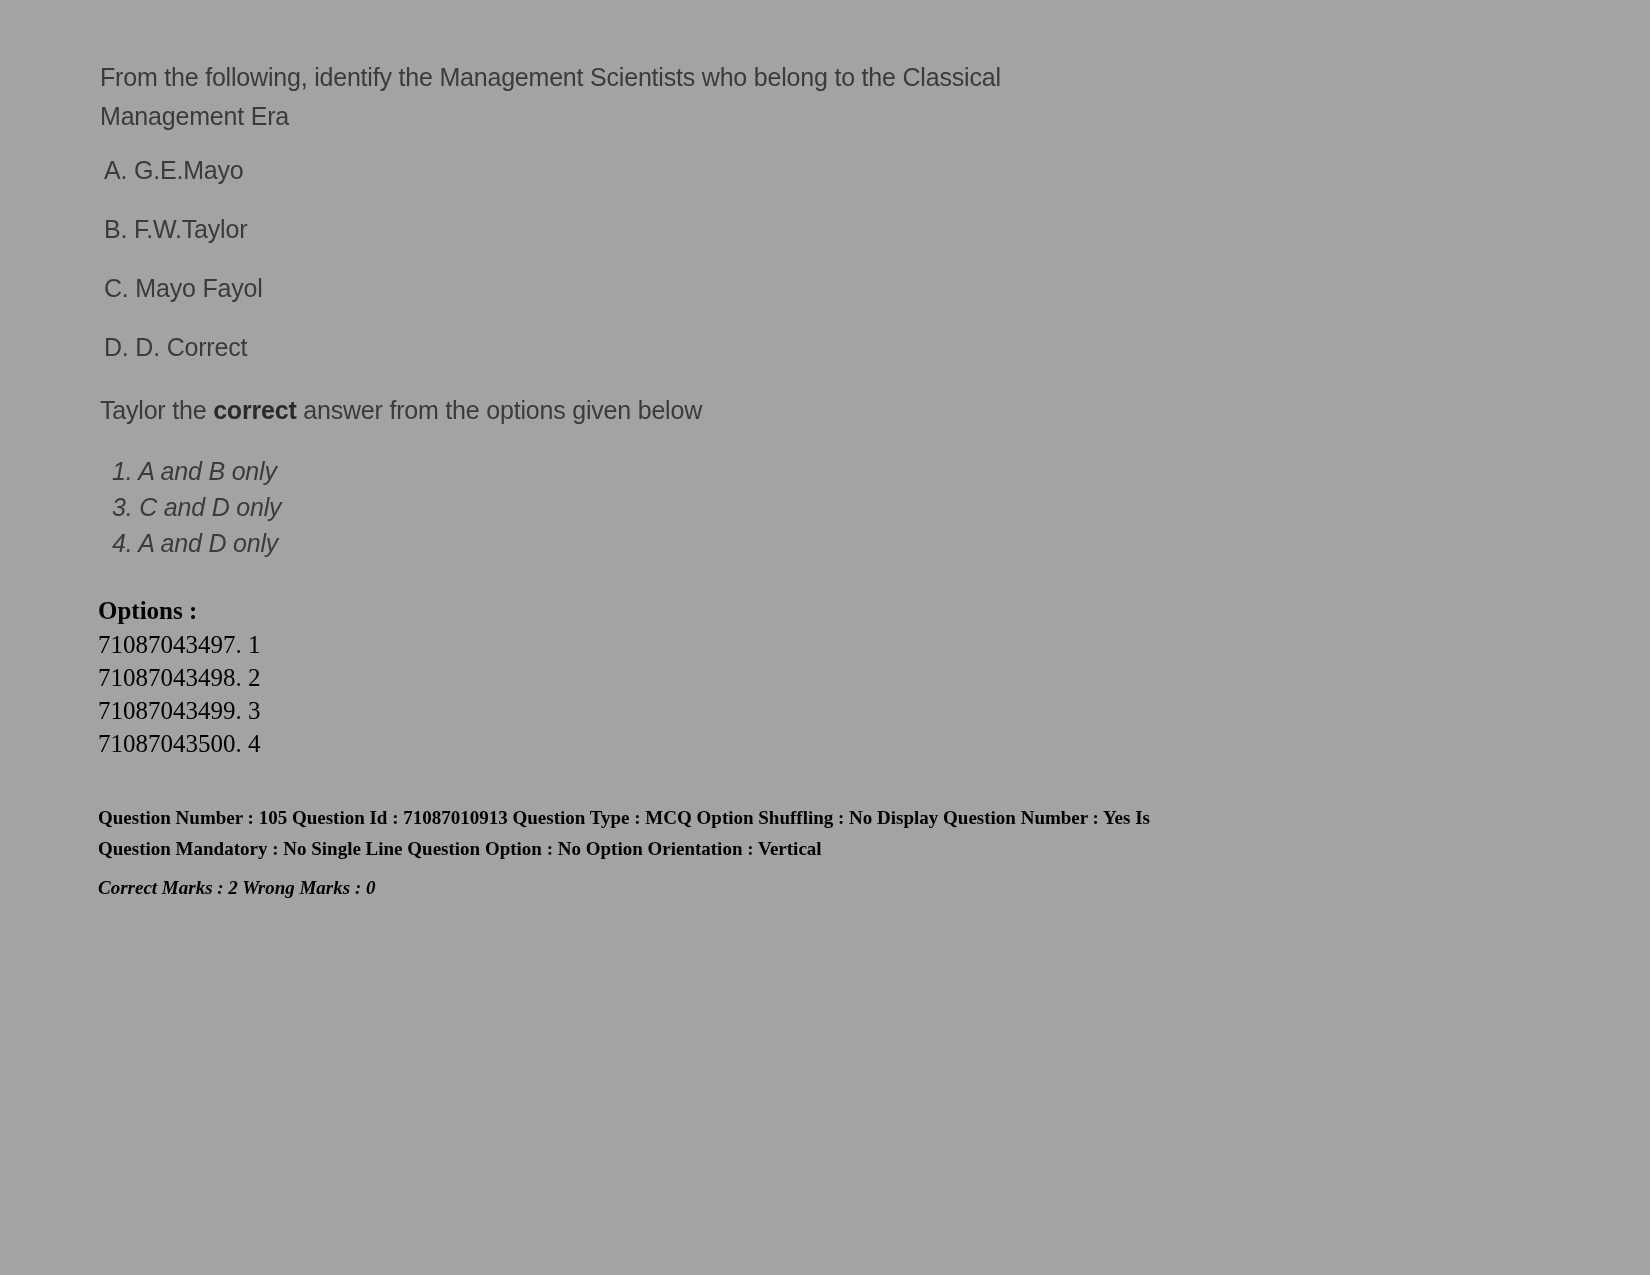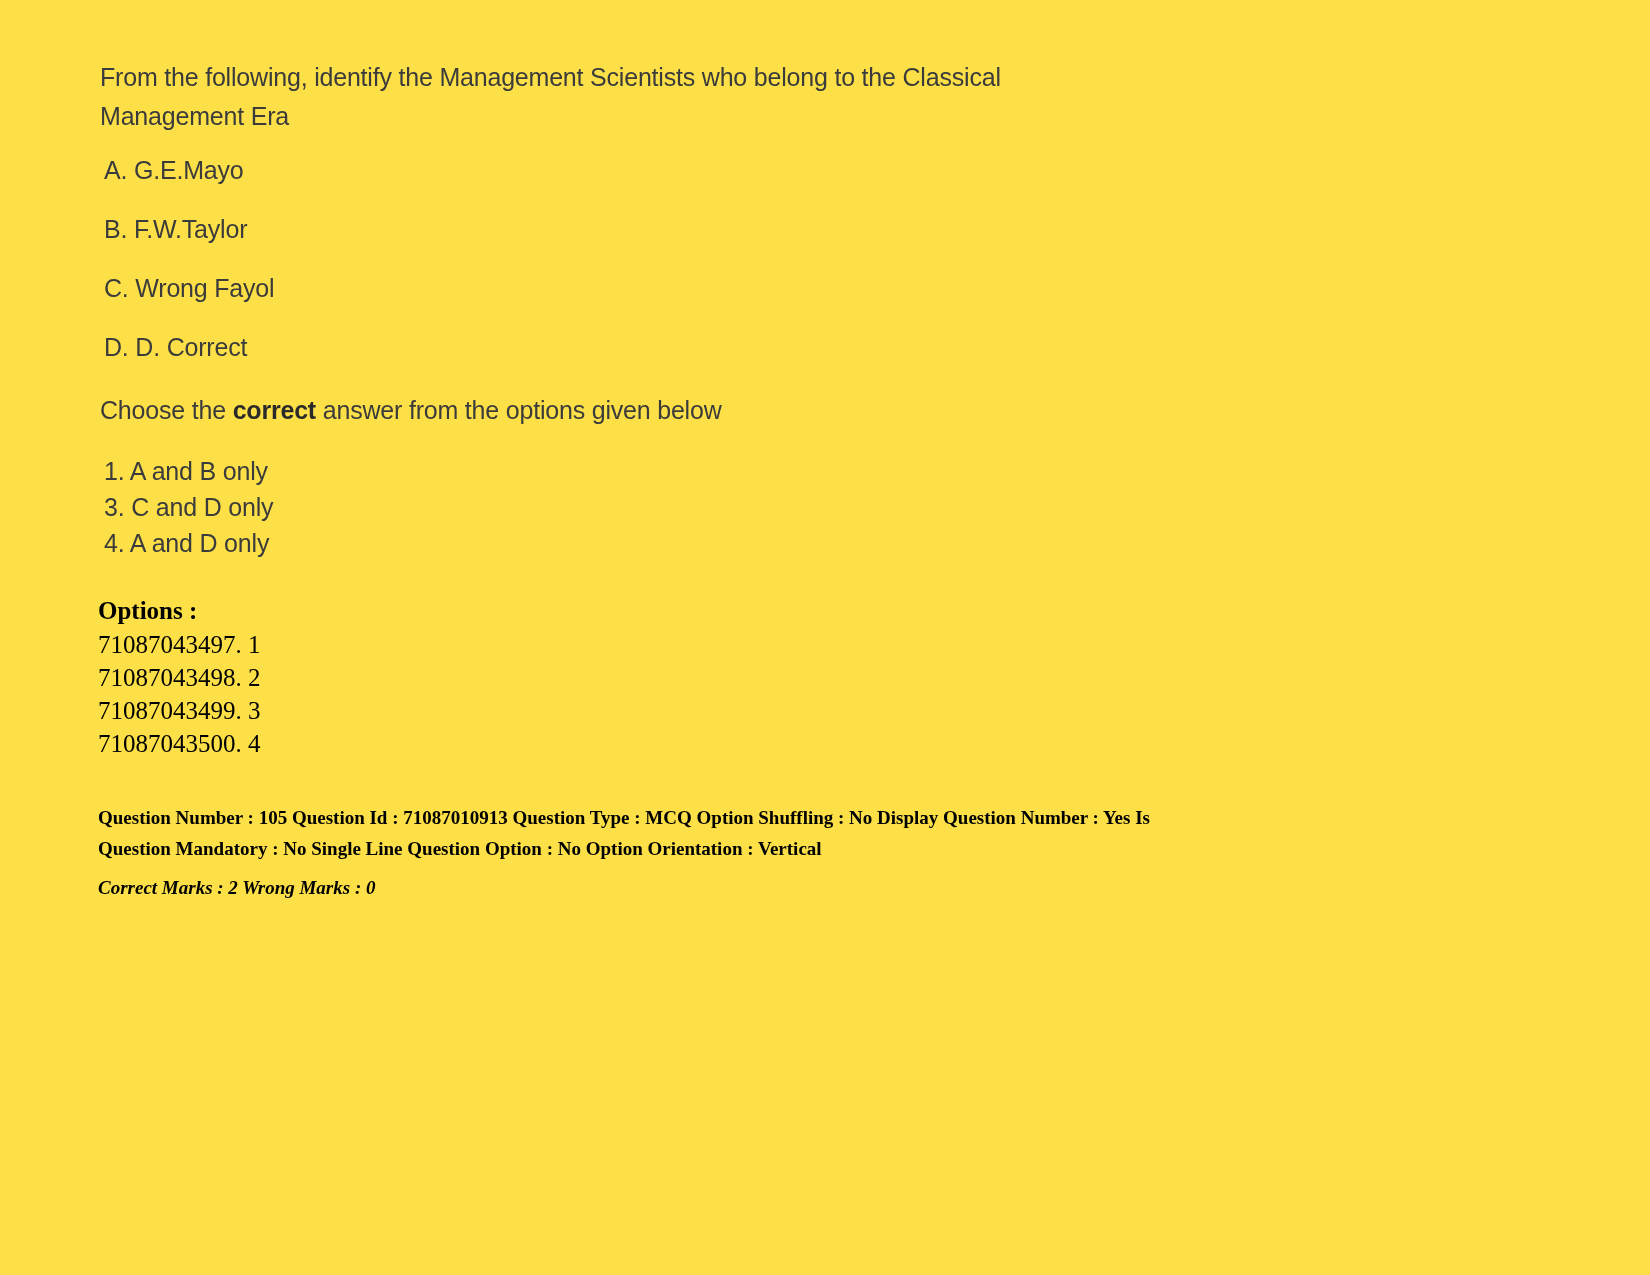--- a/index.html
+++ b/index.html
@@ -15,21 +15,21 @@
     font-family: "Liberation Serif", serif;
     color: #000000;
   }
 
   .page {
     position: absolute;
     left: 0;
     top: 0;
     width: 1650px;
     height: 1275px;
-    background: #fde047;
+    background: #a3a3a3;
   }
 
   
   .scan {
     font-family: "Liberation Sans", sans-serif;
     color: #3b3b3b;
     font-weight: 400;
     letter-spacing: -0.2px;
     -webkit-font-smoothing: antialiased;
   }
@@ -64,23 +64,24 @@
     line-height: 34px;
     color: #3b3b3b;
   }
   .choose-line b {
     font-weight: 700;
     color: #2a2a2a;
   }
 
   .answer-list {
     position: absolute;
-    left: 104px;
+    left: 112px;
     top: 453px;
     width: 600px;
+    font-style: italic;
   }
   .answer-item {
     font-size: 25px;
     line-height: 36px;
     color: #3b3b3b;
   }
 
   
   .options-header {
     position: absolute;
@@ -129,25 +130,25 @@
 </head>
 <body>
 
 <div class="page">
 
   <div class="q-stem scan">From the following, identify the Management Scientists who belong to the Classical Management Era</div>
 
   <div class="statements">
     <div class="statement scan">A. G.E.Mayo</div>
     <div class="statement scan">B. F.W.Taylor</div>
-    <div class="statement scan">C. Wrong Fayol</div>
+    <div class="statement scan">C. Mayo Fayol</div>
     <div class="statement scan">D. D. Correct</div>
   </div>
 
-  <div class="choose-line scan"><span>Choose the </span><b>correct</b><span> answer from the options given below</span></div>
+  <div class="choose-line scan"><span>Taylor the </span><b>correct</b><span> answer from the options given below</span></div>
 
   <div class="answer-list">
     <div class="answer-item scan">1. A and B only</div>
     <div class="answer-item scan">3. C and D only</div>
     <div class="answer-item scan">4. A and D only</div>
   </div>
 
   <div class="options-header">Options :</div>
 
   <div class="option-ids">

